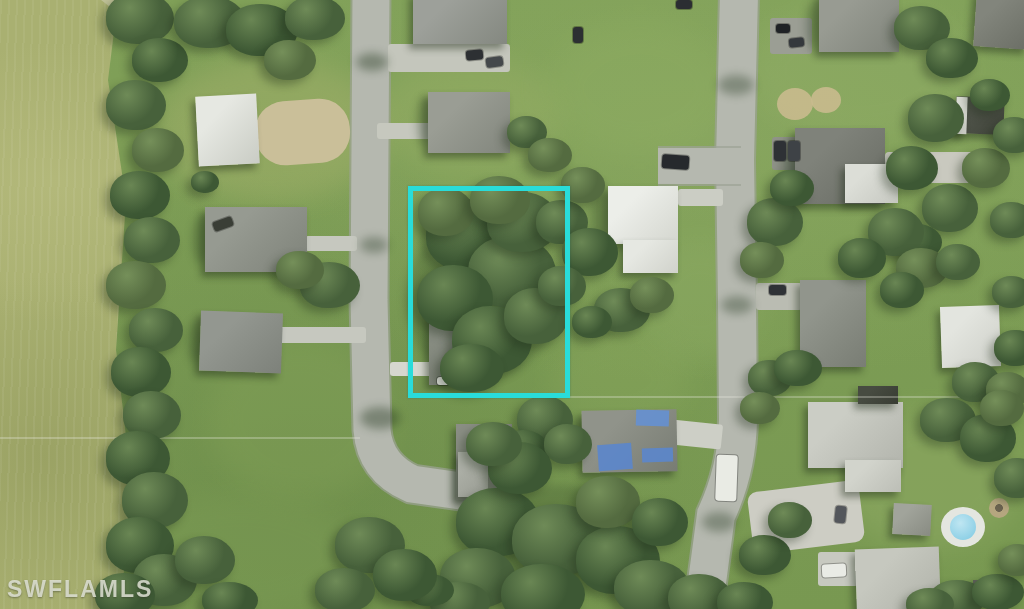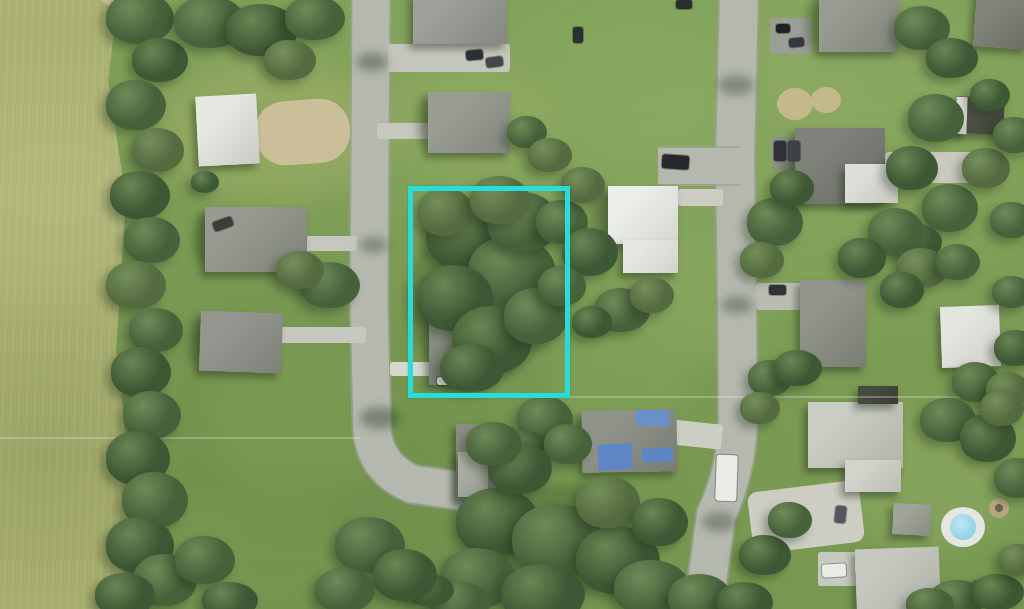--- a/index.html
+++ b/index.html
@@ -225,13 +225,14 @@
       <div class="abs" style="left: 994px; top: 458px; width: 48px; height: 40px; background: radial-gradient(circle at 35% 30%, rgba(150, 180, 115, 0.5), rgba(0, 0, 0, 0) 55%), rgb(71, 97, 59); border-radius: 48% 52% 50% 46%; box-shadow: rgba(28, 42, 22, 0.35) -5px 5px 9px;"></div>
       <div class="abs" style="left: 980px; top: 390px; width: 44px; height: 36px; background: radial-gradient(circle at 35% 30%, rgba(150, 180, 115, 0.5), rgba(0, 0, 0, 0) 55%), rgb(84, 107, 64); border-radius: 48% 52% 50% 46%; box-shadow: rgba(28, 42, 22, 0.35) -5px 5px 9px;"></div>
       <div class="abs" style="left: 930px; top: 580px; width: 56px; height: 36px; background: radial-gradient(circle at 35% 30%, rgba(150, 180, 115, 0.5), rgba(0, 0, 0, 0) 55%), rgb(71, 97, 59); border-radius: 48% 52% 50% 46%; box-shadow: rgba(28, 42, 22, 0.35) -5px 5px 9px;"></div>
       <div class="abs" style="left: 972px; top: 574px; width: 52px; height: 36px; background: radial-gradient(circle at 35% 30%, rgba(150, 180, 115, 0.5), rgba(0, 0, 0, 0) 55%), rgb(61, 88, 52); border-radius: 48% 52% 50% 46%; box-shadow: rgba(28, 42, 22, 0.35) -5px 5px 9px;"></div>
       <div class="abs" style="left: 906px; top: 588px; width: 48px; height: 32px; background: radial-gradient(circle at 35% 30%, rgba(150, 180, 115, 0.5), rgba(0, 0, 0, 0) 55%), rgb(71, 97, 59); border-radius: 48% 52% 50% 46%; box-shadow: rgba(28, 42, 22, 0.35) -5px 5px 9px;"></div>
       <div class="abs" style="left: 998px; top: 544px; width: 40px; height: 32px; background: radial-gradient(circle at 35% 30%, rgba(150, 180, 115, 0.5), rgba(0, 0, 0, 0) 55%), rgb(84, 107, 64); border-radius: 48% 52% 50% 46%; box-shadow: rgba(28, 42, 22, 0.35) -5px 5px 9px;"></div>
       <div class="abs" style="left: 739px; top: 535px; width: 52px; height: 40px; background: radial-gradient(circle at 35% 30%, rgba(150, 180, 115, 0.5), rgba(0, 0, 0, 0) 55%), rgb(61, 88, 52); border-radius: 48% 52% 50% 46%; box-shadow: rgba(28, 42, 22, 0.35) -5px 5px 9px;"></div>
       <div class="abs" style="left: 768px; top: 502px; width: 44px; height: 36px; background: radial-gradient(circle at 35% 30%, rgba(150, 180, 115, 0.5), rgba(0, 0, 0, 0) 55%), rgb(71, 97, 59); border-radius: 48% 52% 50% 46%; box-shadow: rgba(28, 42, 22, 0.35) -5px 5px 9px;"></div>
     </div>
   <div id="parcel" class="abs" style="left: 408px; top: 186px; width: 162px; height: 212px; border-width: 5px; border-color: rgb(41, 220, 218); box-shadow: rgba(0, 90, 95, 0.35) 0px 0px 2px;"></div>
+  <div id="watermark" class="abs">SWFLAMLS</div>
 </div>
 
 </body></html>

